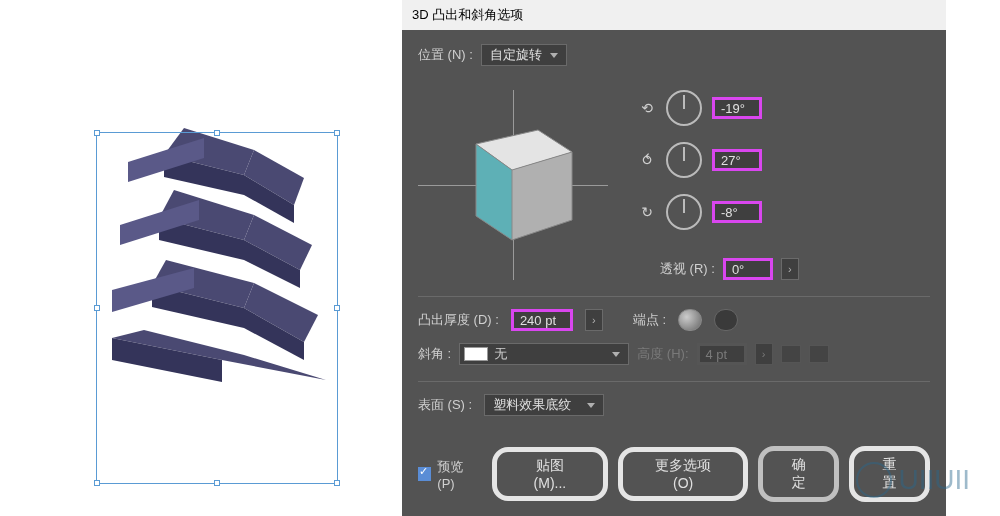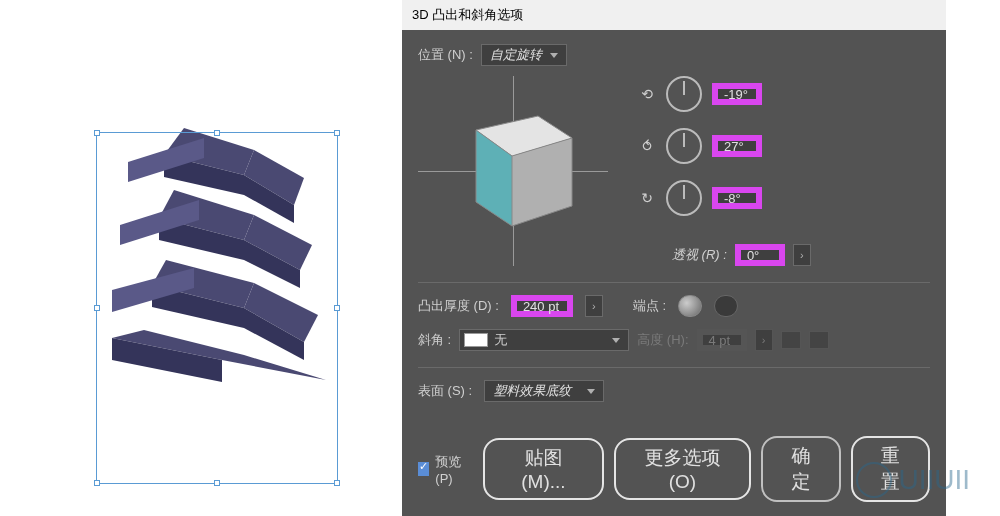--- a/index.html
+++ b/index.html
@@ -16,39 +16,39 @@
     .handle.bm { left: 50%; bottom: -3px; margin-left: -3px; }
     .handle.ml { left: -3px; top: 50%; margin-top: -3px; }
     .handle.mr { right: -3px; top: 50%; margin-top: -3px; }
     .building-preview { position: absolute; left: 104px; top: 120px; width: 224px; height: 265px; }
     
     .dialog { position: absolute; left: 402px; top: 0; width: 544px; height: 516px; background: #535353; color: #d0d0d0; font-size: 13px; display: flex; flex-direction: column; }
     .title-bar { background: #f0f0f0; color: #000; height: 30px; display: flex; align-items: center; padding: 0 10px; font-size: 13px; }
     
     .dlg-body { padding: 14px 16px; flex: 1; overflow: hidden; }
     
-    .position-row { display: flex; align-items: center; margin-bottom: 10px; }
+    .position-row { display: flex; align-items: center; margin-bottom: 24px; }
     .position-row label { margin-right: 8px; }
-    .select { background: #3f3f3f; border: 1px solid #6a6a6a; color: #e0e0e0; padding: 2px 24px 2px 8px; height: 22px; position: relative; display: inline-flex; align-items: center; min-width: 84px; font-style: italic; }
+    .select { background: #3f3f3f; border: 1px solid #6a6a6a; color: #e0e0e0; padding: 2px 24px 2px 8px; height: 22px; position: relative; display: inline-flex; align-items: center; min-width: 84px; }
     .select::after { content: ""; position: absolute; right: 8px; top: 50%; margin-top: -2px; border-left: 4px solid transparent; border-right: 4px solid transparent; border-top: 5px solid #b0b0b0; }
     
     .rotation-section { display: flex; align-items: center; gap: 30px; margin-top: 4px; }
     .cube-preview { width: 190px; height: 190px; position: relative; }
     .crosshair-h { position: absolute; left: 0; right: 0; top: 50%; height: 1px; background: #9a9a9a; }
     .crosshair-v { position: absolute; top: 0; bottom: 0; left: 50%; width: 1px; background: #9a9a9a; }
     .cube-svg { position: absolute; left: 28px; top: 22px; width: 140px; height: 140px; }
     
     .rotation-controls { display: flex; flex-direction: column; gap: 16px; }
     .rot-row { display: flex; align-items: center; gap: 10px; }
     .rot-icon { width: 18px; height: 18px; display: flex; align-items: center; justify-content: center; color: #d0d0d0; font-size: 14px; }
     .dial { width: 36px; height: 36px; border-radius: 50%; border: 2px solid #bbb; position: relative; background: #535353; }
     .dial::after { content: ""; position: absolute; width: 2px; height: 14px; background: #bbb; left: 50%; top: 3px; margin-left: -1px; transform-origin: 50% 15px; }
-    .value-box { background: #3f3f3f; border: 6px solid #d946ef; color: #e0e0e0; padding: 2px 6px; min-width: 50px; height: 22px; display: inline-flex; align-items: center; }
+    .value-box { background: #3f3f3f; border: 3px solid #d946ef; color: #e0e0e0; padding: 2px 6px; min-width: 50px; height: 22px; display: inline-flex; align-items: center; }
     .perspective-row { display: flex; align-items: center; gap: 8px; margin-top: 12px; }
-    .perspective-row label { margin-left: 34px; font-style: italic; }
+    .perspective-row label { margin-left: 22px; }
     .stepper-btn { width: 18px; height: 22px; background: #3f3f3f; border: 1px solid #6a6a6a; color: #b0b0b0; display: inline-flex; align-items: center; justify-content: center; font-size: 11px; }
     
     .divider { border: none; border-top: 1px solid #6a6a6a; margin: 16px 0 12px; }
     
     .section-title { margin-bottom: 10px; color: #d0d0d0; }
     .extrude-row { display: flex; align-items: center; gap: 12px; margin-bottom: 12px; }
     .extrude-row label { white-space: nowrap; }
     .cap-label { margin-left: 18px; }
     .cap-btn { width: 24px; height: 22px; border-radius: 11px; display: inline-block; }
     .cap-on { background: radial-gradient(circle at 35% 35%, #ccc, #666); border: 1px solid #888; }
@@ -61,21 +61,21 @@
     .dim-label { color: #7a7a7a; }
     .dim-value { color: #7a7a7a; border-color: #555; }
     .dim-icon { width: 20px; height: 18px; background: #444; border: 1px solid #555; }
     
     .surface-row { display: flex; align-items: center; gap: 12px; }
     
     .footer { display: flex; align-items: center; gap: 10px; padding: 14px 16px; }
     .checkbox { width: 14px; height: 14px; background: #5a8dd6; position: relative; display: inline-block; }
     .checkbox::after { content: "✓"; color: #fff; font-size: 11px; position: absolute; left: 1px; top: -2px; }
     .preview-label { margin-right: auto; display: flex; align-items: center; gap: 6px; }
-    .pill-btn { border: 2px solid #e5e5e5; border-radius: 16px; background: transparent; color: #e0e0e0; padding: 5px 22px; font-size: 19px; cursor: pointer; }
+    .pill-btn { border: 5px solid #e5e5e5; border-radius: 16px; background: transparent; color: #e0e0e0; padding: 5px 22px; font-size: 14px; cursor: pointer; }
     .pill-btn.primary { border-color: #c0c0c0; }
     
     .watermark { position: absolute; right: 30px; bottom: 18px; color: #29688e; opacity: 0.45; font-size: 28px; display: flex; align-items: center; gap: 6px; pointer-events: none; }
     .watermark-circle { width: 36px; height: 36px; border: 2px solid #29688e; border-radius: 50%; }
   </style>
 </head>
 <body>
 
 <div class="canvas-area">
   <svg class="building-preview" viewBox="0 0 224 265">

